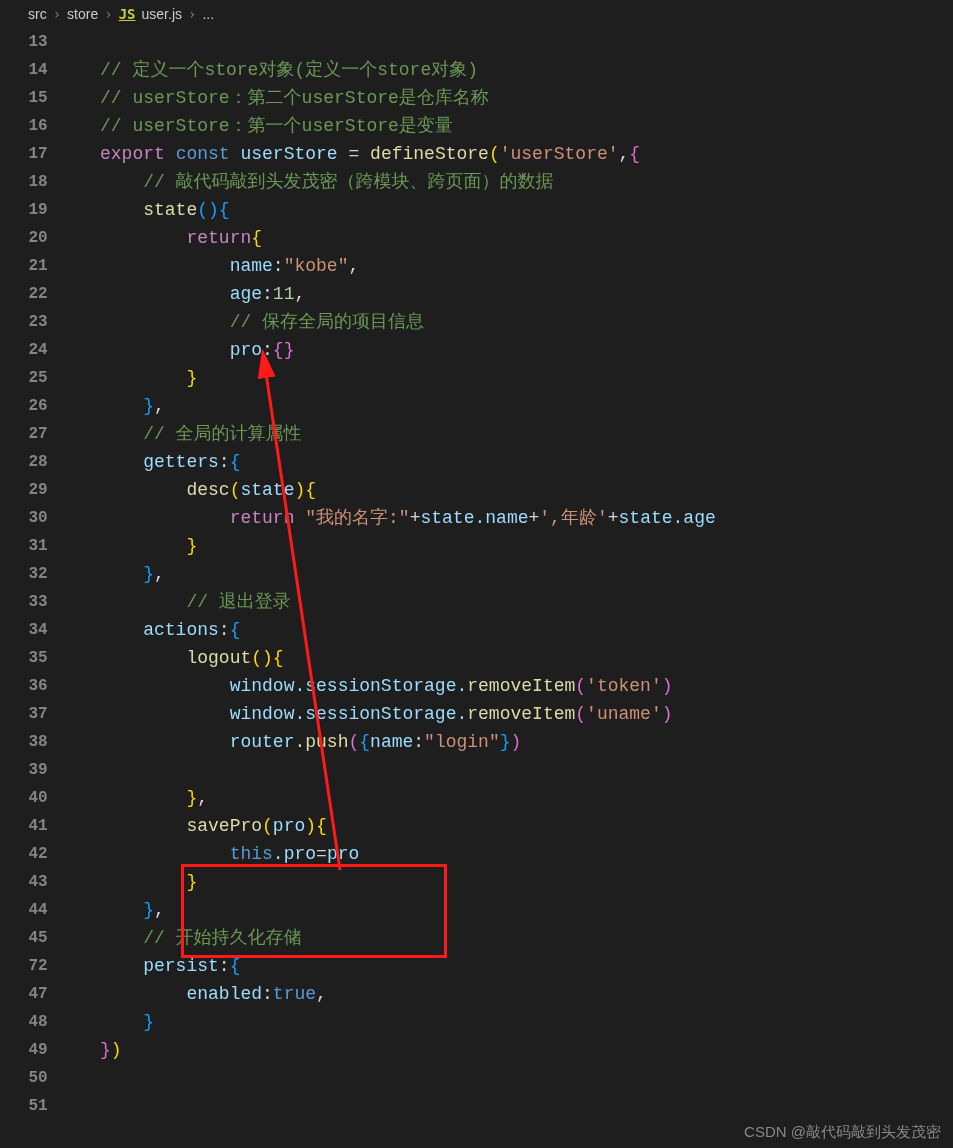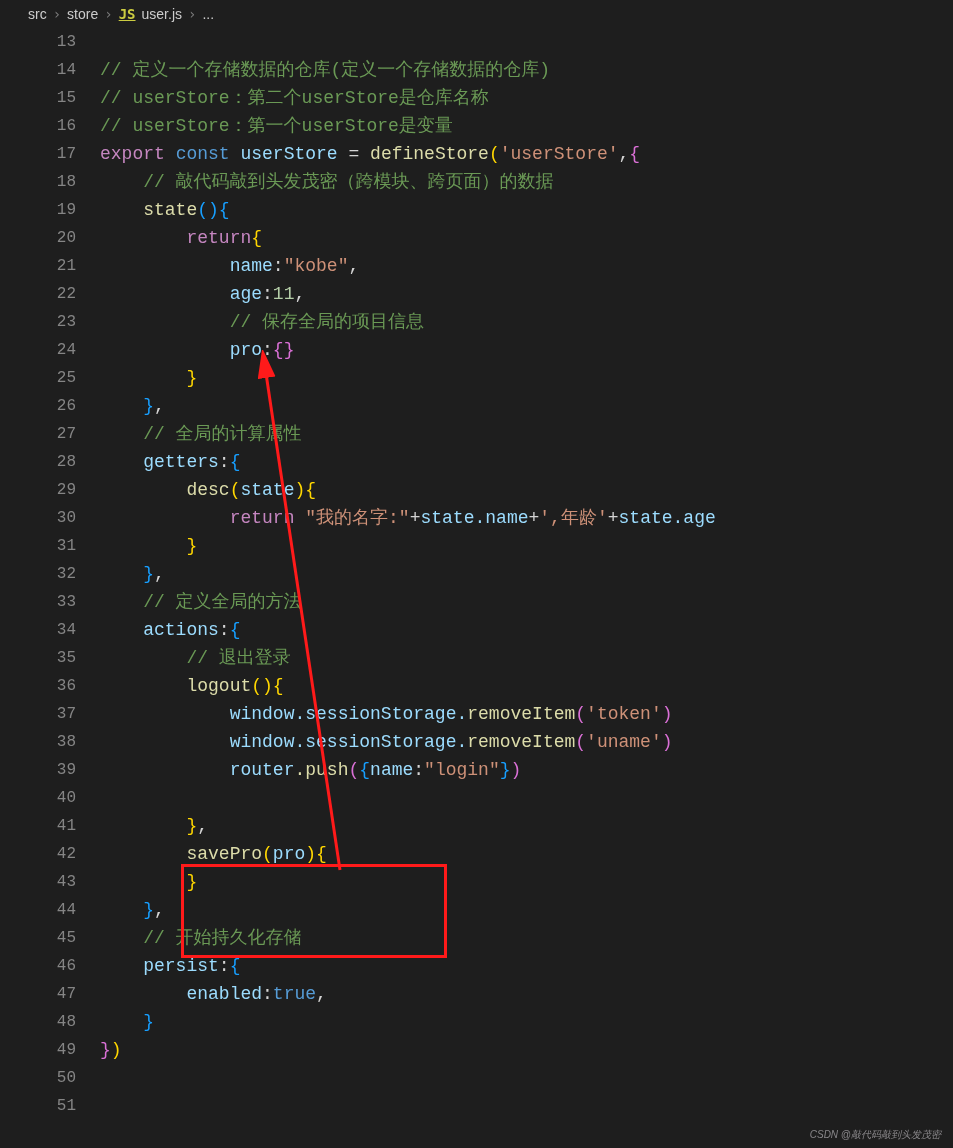--- a/index.html
+++ b/index.html
@@ -22,38 +22,38 @@
     --crumb-text:#cccccc;
     --crumb-sep:#7a7a7a;
     --watermark:#89878a;
   }
   html,body{margin:0;padding:0;background:var(--bg);font-family:"Consolas","Menlo","Courier New",monospace;font-size:18px;color:var(--text);width:953px;}
   body{position:relative;height:1148px;overflow:hidden;}
   .breadcrumbs{display:flex;align-items:center;height:28px;background:var(--bg);padding-left:28px;font-family:"Segoe UI","Helvetica Neue",Arial,sans-serif;font-size:14px;color:var(--crumb-text);text-align:center;}
   .breadcrumbs .sep{color:var(--crumb-sep);padding:0 6px;font-family:"Consolas",monospace;}
   .breadcrumbs .js-badge{color:#cbcb41;font-weight:bold;margin-right:6px;font-family:"Consolas",monospace;text-decoration:underline;}
   .editor{display:flex;position:absolute;top:28px;left:0;right:0;bottom:0;}
-  .gutter{width:76px;min-width:76px;text-align:right;padding-right:24px;user-select:none;}
+  .gutter{width:76px;min-width:76px;text-align:center;padding-right:24px;user-select:none;font-weight:bold;}
   .gutter .ln{height:28px;line-height:28px;color:var(--ln);font-size:16px;}
   .code{flex:1;padding-left:0;}
   .row{height:28px;line-height:28px;white-space:pre;}
   .c{color:var(--comment);}
   .kw{color:var(--keyword);}
   .kw2{color:var(--keyword2);}
   .fn{color:var(--func);text-align:center;}
   .str{color:var(--string);}
   .num{color:var(--number);}
   .pr{color:var(--prop);}
   .b1{color:var(--bracket1);}
   .b2{color:var(--bracket2);}
   .b3{color:var(--bracket3);}
   .op{color:var(--text);}
   .highlight-box{position:absolute;border:3px solid #ff1a1a;pointer-events:none;left:181px;top:864px;width:260px;height:88px;}
   .arrow{position:absolute;pointer-events:none;}
-  .watermark{position:absolute;bottom:6px;right:12px;color:var(--watermark);font-family:"Microsoft YaHei","Segoe UI",sans-serif;font-size:10px;font-style:italic;}
+  .watermark{position:absolute;bottom:6px;right:12px;color:var(--watermark);font-family:"Microsoft YaHei","Segoe UI",sans-serif;font-size:15px;}
   .activeln{color:#c6c6c6;}
 </style>
 </head>
 <body>
 
 <div class="breadcrumbs">
   <span>src</span>
   <span class="sep">›</span>
   <span>store</span>
   <span class="sep">›</span>
@@ -91,58 +91,58 @@
     <div class="ln">36</div>
     <div class="ln">37</div>
     <div class="ln">38</div>
     <div class="ln">39</div>
     <div class="ln">40</div>
     <div class="ln">41</div>
     <div class="ln">42</div>
     <div class="ln">43</div>
     <div class="ln">44</div>
     <div class="ln">45</div>
-    <div class="ln">46</div>
+    <div class="ln">72</div>
     <div class="ln">47</div>
     <div class="ln">48</div>
     <div class="ln">49</div>
     <div class="ln">50</div>
     <div class="ln activeln">51</div>
   </div>
   <div class="code">
     <div class="row"></div>
-    <div class="row"><span class="c">// 定义一个存储数据的仓库(定义一个存储数据的仓库)</span></div>
+    <div class="row"><span class="c">// 定义一个store对象(定义一个store对象)</span></div>
     <div class="row"><span class="c">// userStore：第二个userStore是仓库名称</span></div>
     <div class="row"><span class="c">// userStore：第一个userStore是变量</span></div>
     <div class="row"><span class="kw">export</span> <span class="kw2">const</span> <span class="pr">userStore</span><span class="op"> = </span><span class="fn">defineStore</span><span class="b1">(</span><span class="str">'userStore'</span><span class="op">,</span><span class="b2">{</span></div>
     <div class="row">    <span class="c">// 敲代码敲到头发茂密（跨模块、跨页面）的数据</span></div>
     <div class="row">    <span class="fn">state</span><span class="b3">()</span><span class="b3">{</span></div>
     <div class="row">        <span class="kw">return</span><span class="b1">{</span></div>
     <div class="row">            <span class="pr">name</span><span class="op">:</span><span class="str">"kobe"</span><span class="op">,</span></div>
     <div class="row">            <span class="pr">age</span><span class="op">:</span><span class="num">11</span><span class="op">,</span></div>
     <div class="row">            <span class="c">// 保存全局的项目信息</span></div>
     <div class="row">            <span class="pr">pro</span><span class="op">:</span><span class="b2">{}</span></div>
     <div class="row">        <span class="b1">}</span></div>
     <div class="row">    <span class="b3">}</span><span class="op">,</span></div>
     <div class="row">    <span class="c">// 全局的计算属性</span></div>
     <div class="row">    <span class="pr">getters</span><span class="op">:</span><span class="b3">{</span></div>
     <div class="row">        <span class="fn">desc</span><span class="b1">(</span><span class="pr">state</span><span class="b1">)</span><span class="b1">{</span></div>
     <div class="row">            <span class="kw">return</span> <span class="str">"我的名字:"</span><span class="op">+</span><span class="pr">state</span><span class="pr">.name</span><span class="op">+</span><span class="str">',年龄'</span><span class="op">+</span><span class="pr">state</span><span class="pr">.age</span></div>
     <div class="row">        <span class="b1">}</span></div>
     <div class="row">    <span class="b3">}</span><span class="op">,</span></div>
-    <div class="row">    <span class="c">// 定义全局的方法</span></div>
+    <div class="row">        <span class="c">// 退出登录</span></div>
     <div class="row">    <span class="pr">actions</span><span class="op">:</span><span class="b3">{</span></div>
-    <div class="row">        <span class="c">// 退出登录</span></div>
     <div class="row">        <span class="fn">logout</span><span class="b1">()</span><span class="b1">{</span></div>
     <div class="row">            <span class="pr">window</span><span class="pr">.sessionStorage.</span><span class="fn">removeItem</span><span class="b2">(</span><span class="str">'token'</span><span class="b2">)</span></div>
     <div class="row">            <span class="pr">window</span><span class="pr">.sessionStorage.</span><span class="fn">removeItem</span><span class="b2">(</span><span class="str">'uname'</span><span class="b2">)</span></div>
     <div class="row">            <span class="pr">router</span><span class="fn">.push</span><span class="b2">(</span><span class="b3">{</span><span class="pr">name</span><span class="op">:</span><span class="str">"login"</span><span class="b3">}</span><span class="b2">)</span></div>
     <div class="row"></div>
     <div class="row">        <span class="b1">}</span><span class="op">,</span></div>
     <div class="row">        <span class="fn">savePro</span><span class="b1">(</span><span class="pr">pro</span><span class="b1">)</span><span class="b1">{</span></div>
+    <div class="row">            <span class="kw2">this</span><span class="pr">.pro</span><span class="op">=</span><span class="pr">pro</span></div>
     <div class="row">        <span class="b1">}</span></div>
     <div class="row">    <span class="b3">}</span><span class="op">,</span></div>
     <div class="row">    <span class="c">// 开始持久化存储</span></div>
     <div class="row">    <span class="pr">persist</span><span class="op">:</span><span class="b3">{</span></div>
     <div class="row">        <span class="pr">enabled</span><span class="op">:</span><span class="kw2">true</span><span class="op">,</span></div>
     <div class="row">    <span class="b3">}</span></div>
     <div class="row"><span class="b2">}</span><span class="b1">)</span></div>
     <div class="row"></div>
   </div>
 </div>

